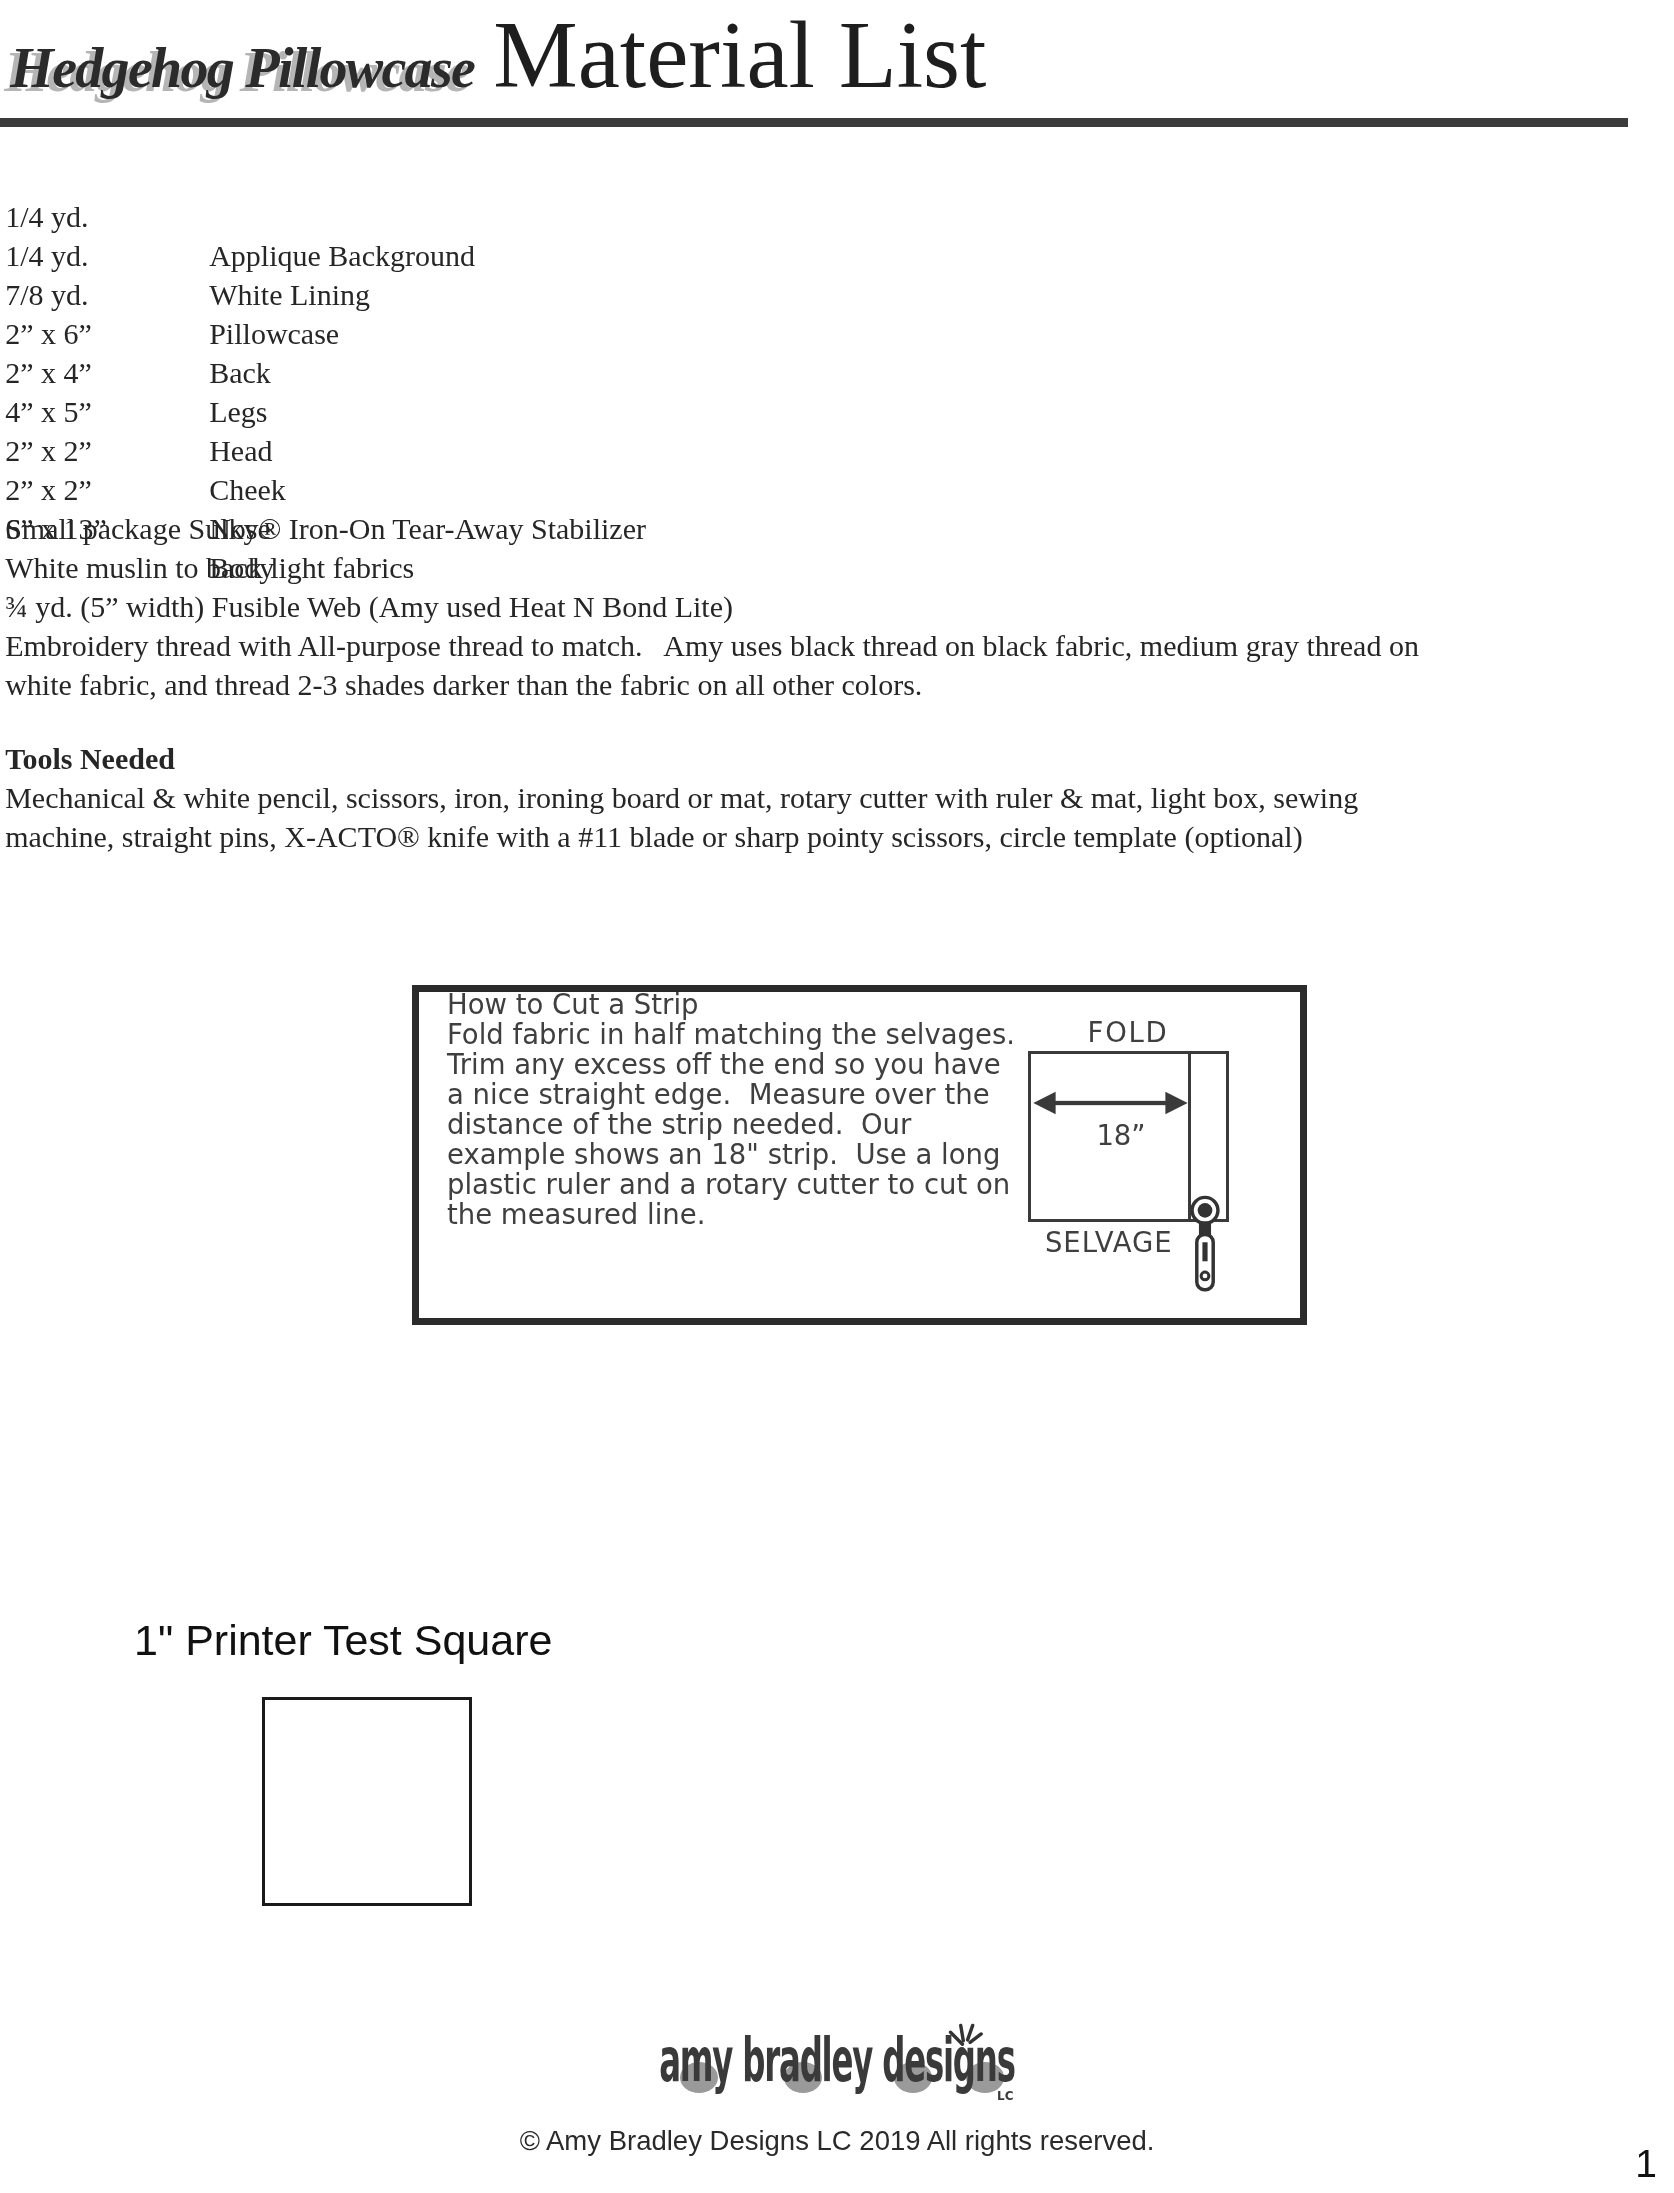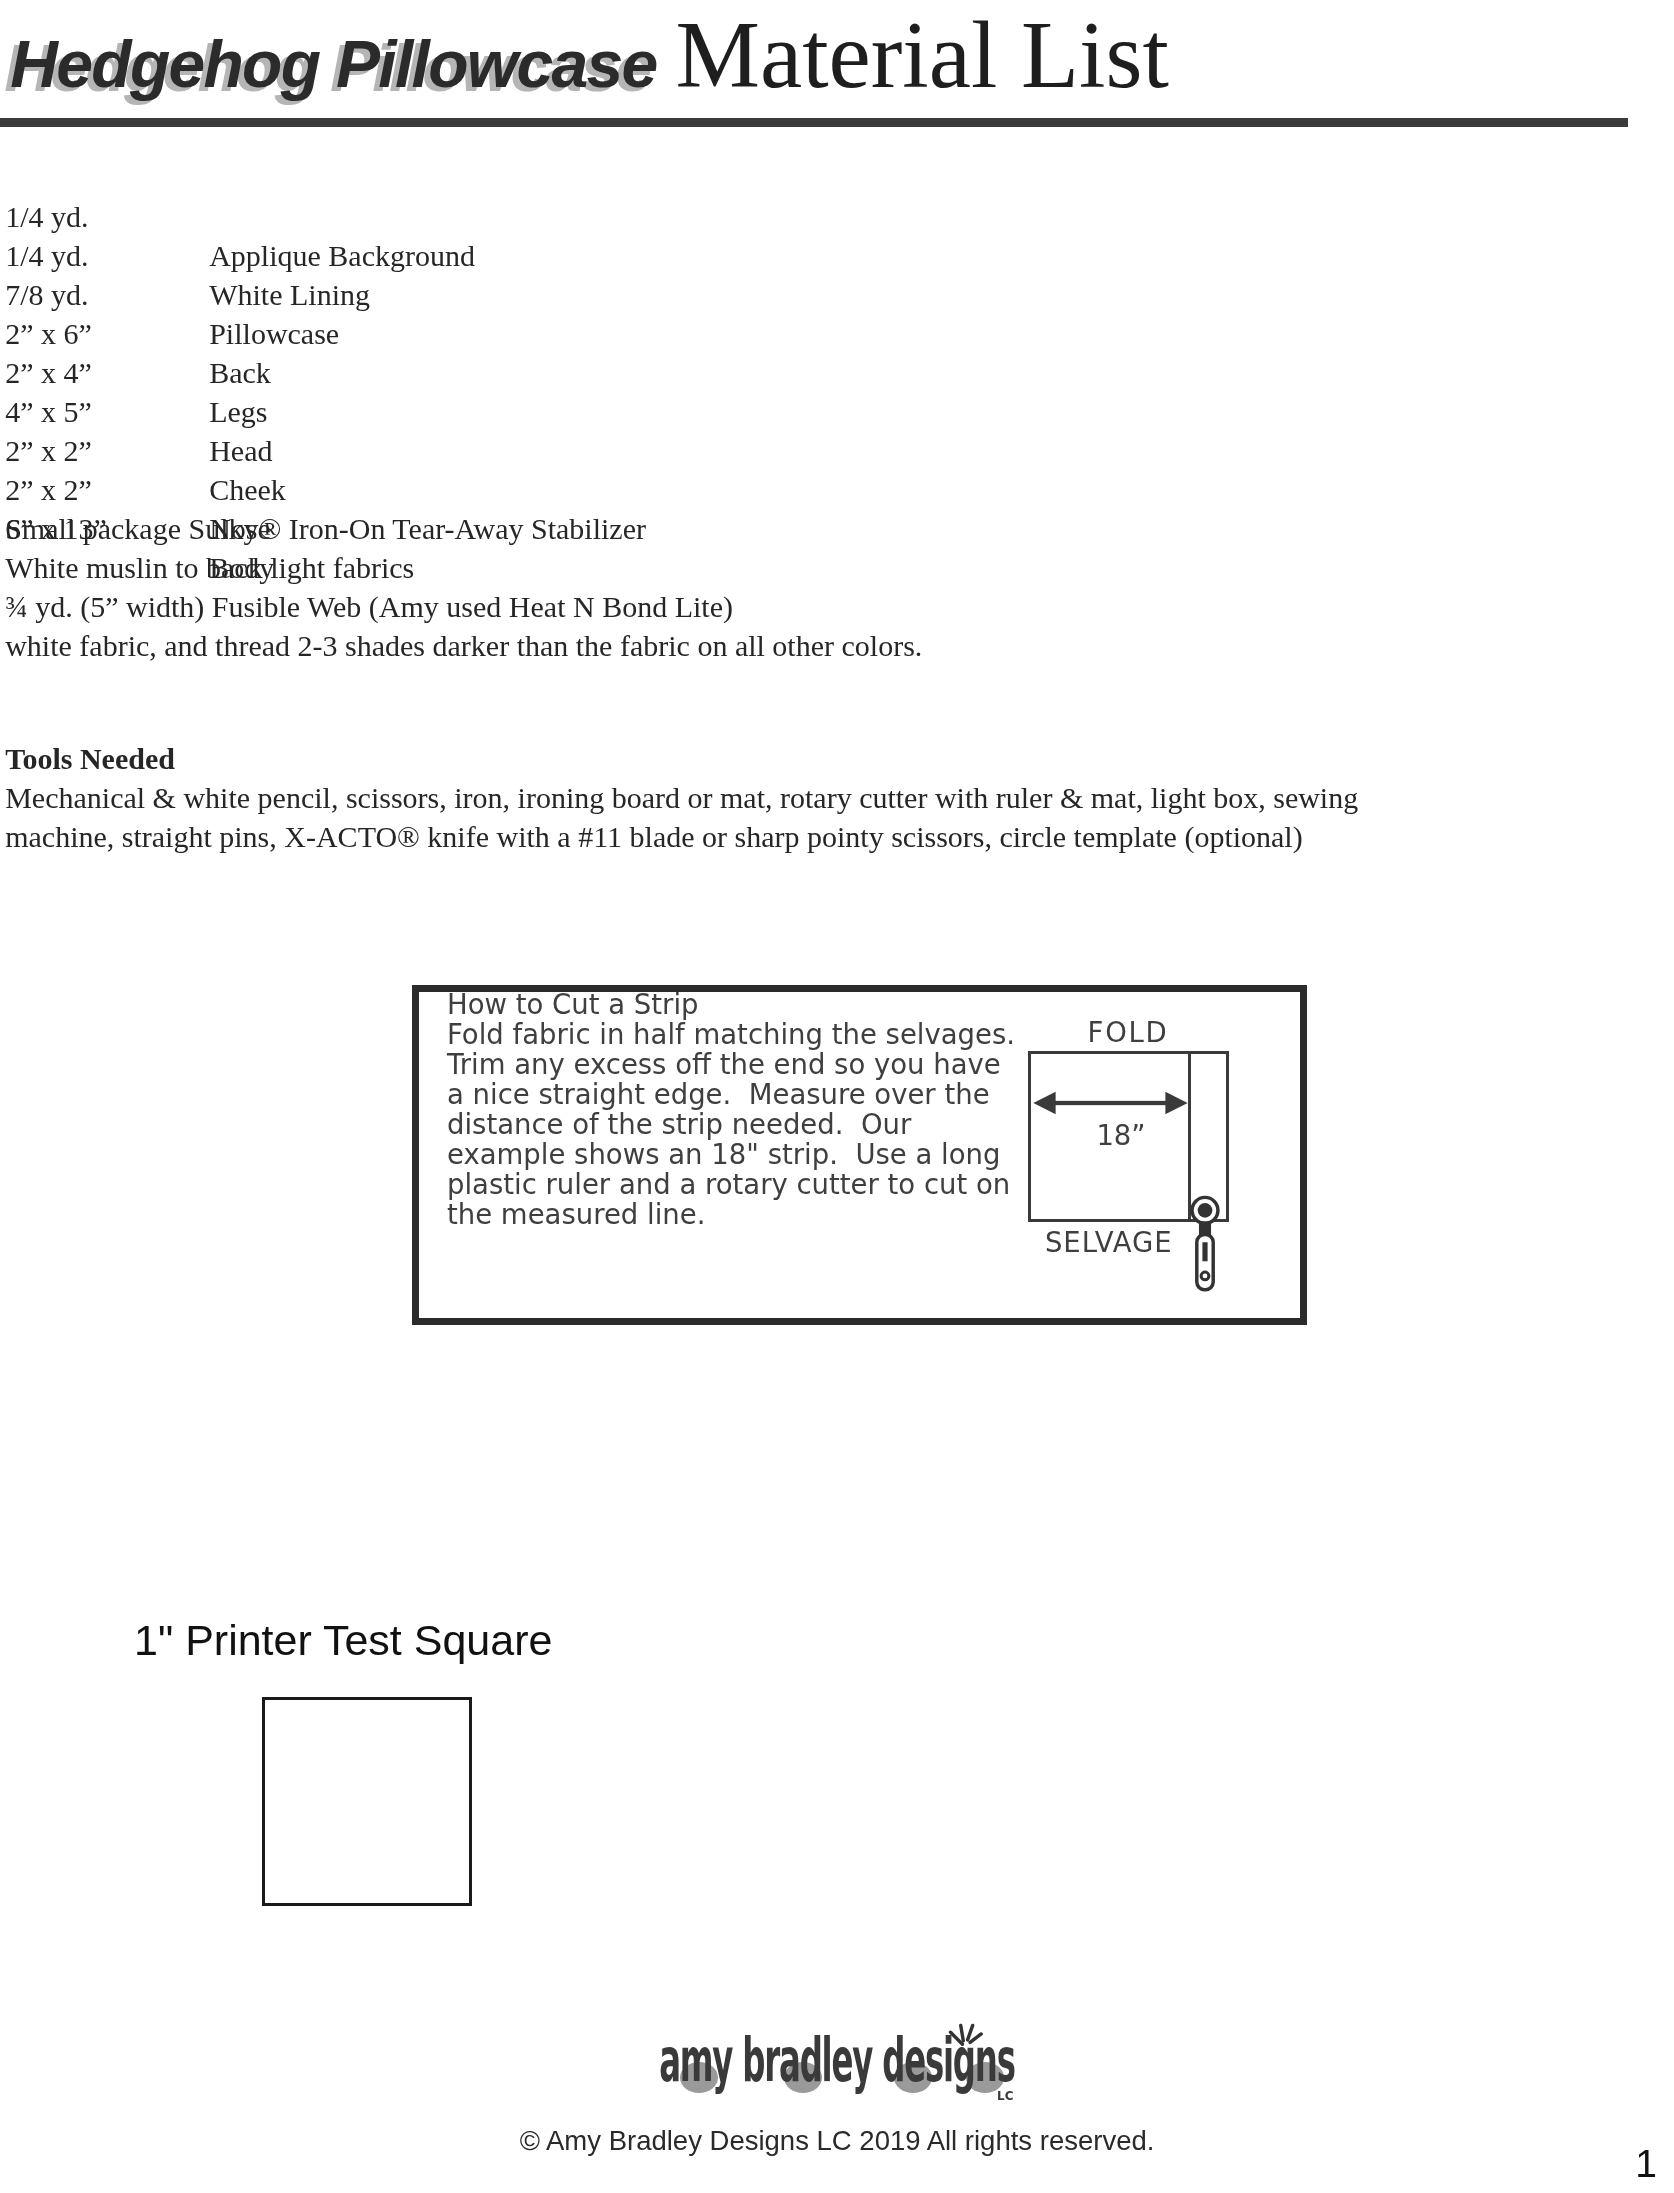--- a/index.html
+++ b/index.html
@@ -1,22 +1,22 @@
 <!DOCTYPE html>
 <html style="font-size:13.8px"><head>
 <meta charset="utf-8">
 <style>
   html,body{margin:0;padding:0;background:#fff;}
   .page{position:relative;width:1674px;height:2194px;background:#ffffff;overflow:hidden;
         font-family:"Liberation Serif",serif;color:#262626;}
 
   
   .masthead{position:absolute;left:10.3px;top:0;line-height:110px;white-space:nowrap;}
-  .t-script{font-family:Liberation Sans, sans-serif;font-style:italic;font-weight:bold;
-            font-size:66px;color:#2b2b2b;letter-spacing:-1.7px;
+  .t-script{font-family:Liberation Serif, serif;font-style:italic;font-weight:bold;
+            font-size:56px;color:#2b2b2b;letter-spacing:-1.7px;
             text-shadow:-6px 4.3px 0 #b5b5b5;}
   .t-main{font-family:"Liberation Serif",serif;font-size:95px;color:#1e1e1e;margin-left:19px;}
   .rule{position:absolute;left:0;top:118px;width:1628px;height:8.6px;background:#3b3b3b;}
 
   
   .materials{position:absolute;left:5.2px;top:158px;font-size:30px;line-height:39px;}
   .mat-row{position:relative;height:39px;white-space:pre;}
   .mat-row .qty{position:absolute;left:0;}
   .mat-row .mname{position:absolute;left:204px;}
   .line{white-space:pre;height:39px;}
@@ -115,20 +115,21 @@
       </div>
         <div class="mat-row">
         <span class="qty">6” x 13”</span>
         <span class="mname">Body</span>
       </div>
       </div>
     <div>
         <div class="line">Small package Sulky® Iron-On Tear-Away Stabilizer</div>
         <div class="line">White muslin to back light fabrics</div>
         <div class="line">¾ yd. (5” width) Fusible Web (Amy used Heat N Bond Lite)</div>
+        <div class="line">Embroidery thread with All-purpose thread to match.   Amy uses black thread on black fabric, medium gray thread on</div>
         <div class="line">white fabric, and thread 2-3 shades darker than the fabric on all other colors.</div>
       </div>
   </div>
 
   <div class="tools">
     <div class="line bold">Tools Needed</div>
     <div>
         <div class="line">Mechanical &amp; white pencil, scissors, iron, ironing board or mat, rotary cutter with ruler &amp; mat, light box, sewing</div>
         <div class="line">machine, straight pins, X-ACTO® knife with a #11 blade or sharp pointy scissors, circle template (optional)</div>
       </div>

